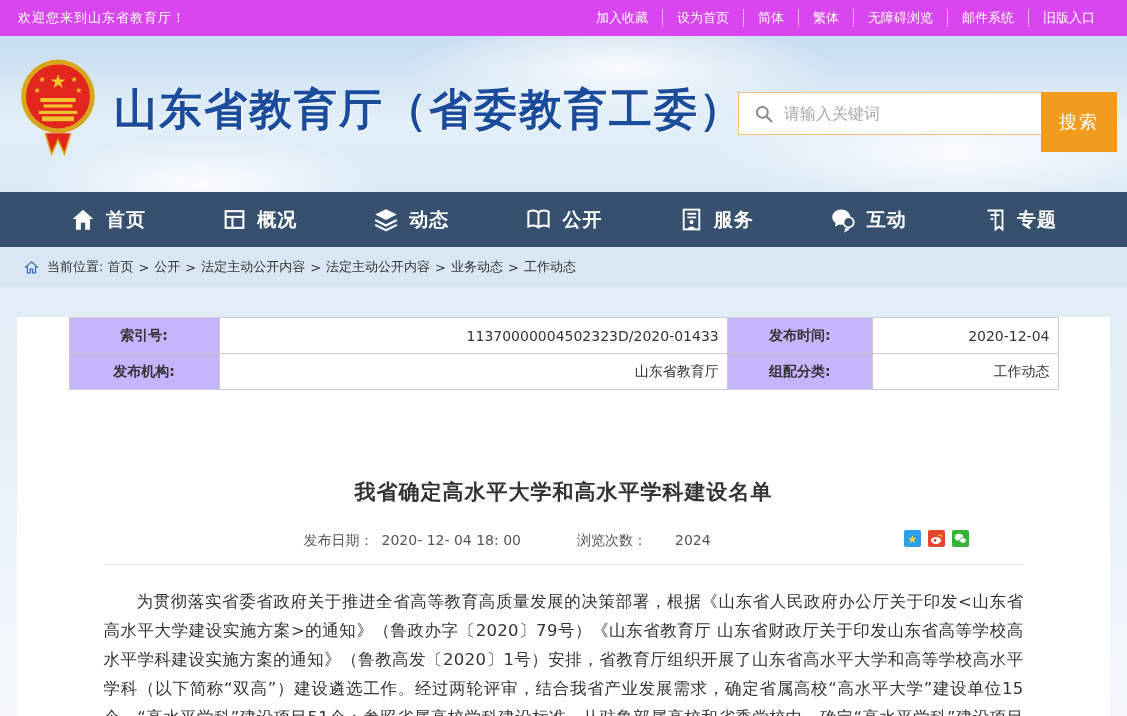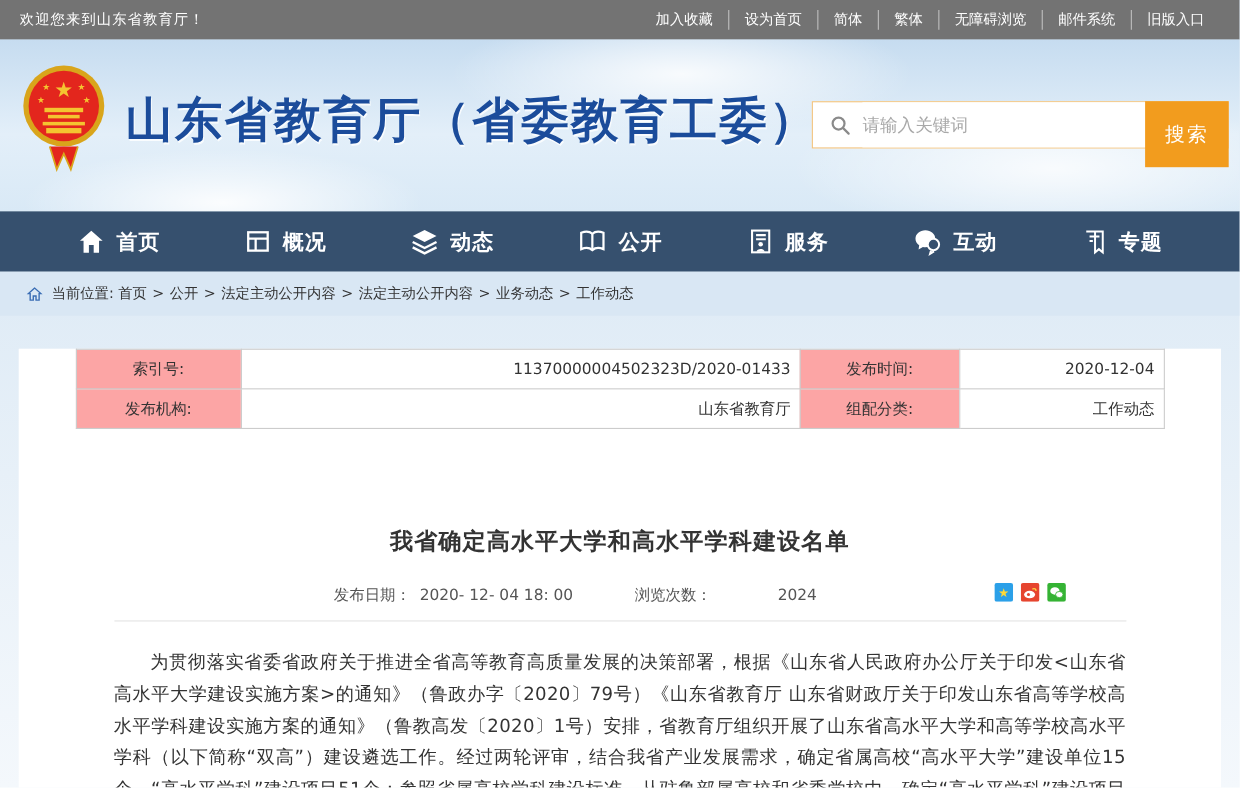--- a/index.html
+++ b/index.html
@@ -5,21 +5,21 @@
   * { margin: 0; padding: 0; box-sizing: border-box; }
   html, body { width: 1127px; height: 716px; overflow: hidden; }
   body {
     font-family: "DejaVu Sans", "Liberation Sans", sans-serif;
     background: linear-gradient(180deg, #d3e4f3 0%, #e7f0f8 60%, #f4f8fc 100%);
     color: #333;
   }
 
   
   .topbar {
-    height: 36px; background: #737373; color: #fff;
+    height: 36px; background: #d946ef; color: #fff;
     display: flex; align-items: center; justify-content: space-between;
     padding: 0 18px; font-size: 13px;
   }
   .topbar-welcome { letter-spacing: 1px; }
   .topbar-links { display: flex; align-items: center; }
   .topbar-links a {
     color: #fff; text-decoration: none; padding: 0 14px; cursor: pointer; white-space: nowrap;
   }
   .topbar-links a + a { border-left: 1px solid rgba(255,255,255,0.55); }
 
@@ -82,38 +82,38 @@
     width: 1093px; margin: 5px auto 0; background: #fff; min-height: 430px;
     padding-bottom: 40px;
   }
 
   table.meta-table {
     width: 990px; margin: 30px auto 0; border-collapse: collapse; font-size: 14px;
   }
   table.meta-table td {
     border: 1px solid #ccc; height: 36px; text-align: center; padding: 0 8px; color: #333;
   }
-  table.meta-table td.mt-label { background: #fca5a5; font-weight: normal; width: 150px; }
+  table.meta-table td.mt-label { background: #c4b5fd; font-weight: bold; width: 150px; }
   table.meta-table td.mt-label.mt-label-r { width: 145px; }
   table.meta-table td.mt-value { background: #fff; text-align: right; }
 
   .article { width: 920px; margin: 0 auto; }
   .article-title {
     margin-top: 88px; text-align: center; font-size: 21px; font-weight: bold; color: #333;
     letter-spacing: 1px;
   }
   .article-meta {
     position: relative; margin-top: 26px; padding-bottom: 14px;
     border-bottom: 1px solid #e3e3e3;
     font-size: 14px; color: #555; text-align: left;
   }
   .article-meta .meta-inner { margin-left: 200px; }
   .article-meta .meta-val { margin-left: 8px; }
   .article-meta .meta-label2 { margin-left: 56px; }
-  .article-meta .meta-views { margin-left: 60px; text-align: right; }
+  .article-meta .meta-views { margin-left: 28px; text-align: right; }
   .share-icons {
     position: absolute; right: 55px; top: -2px; display: flex; gap: 7px;
   }
   .share-icons span { width: 17px; height: 17px; display: inline-block; cursor: pointer; }
   .share-icons svg { display: block; }
 
   .article-body { margin-top: 22px; }
   .article-body p {
     font-size: 16.5px; line-height: 29px; color: #333; text-indent: 2em;
     letter-spacing: 0.3px; text-align: justify;

